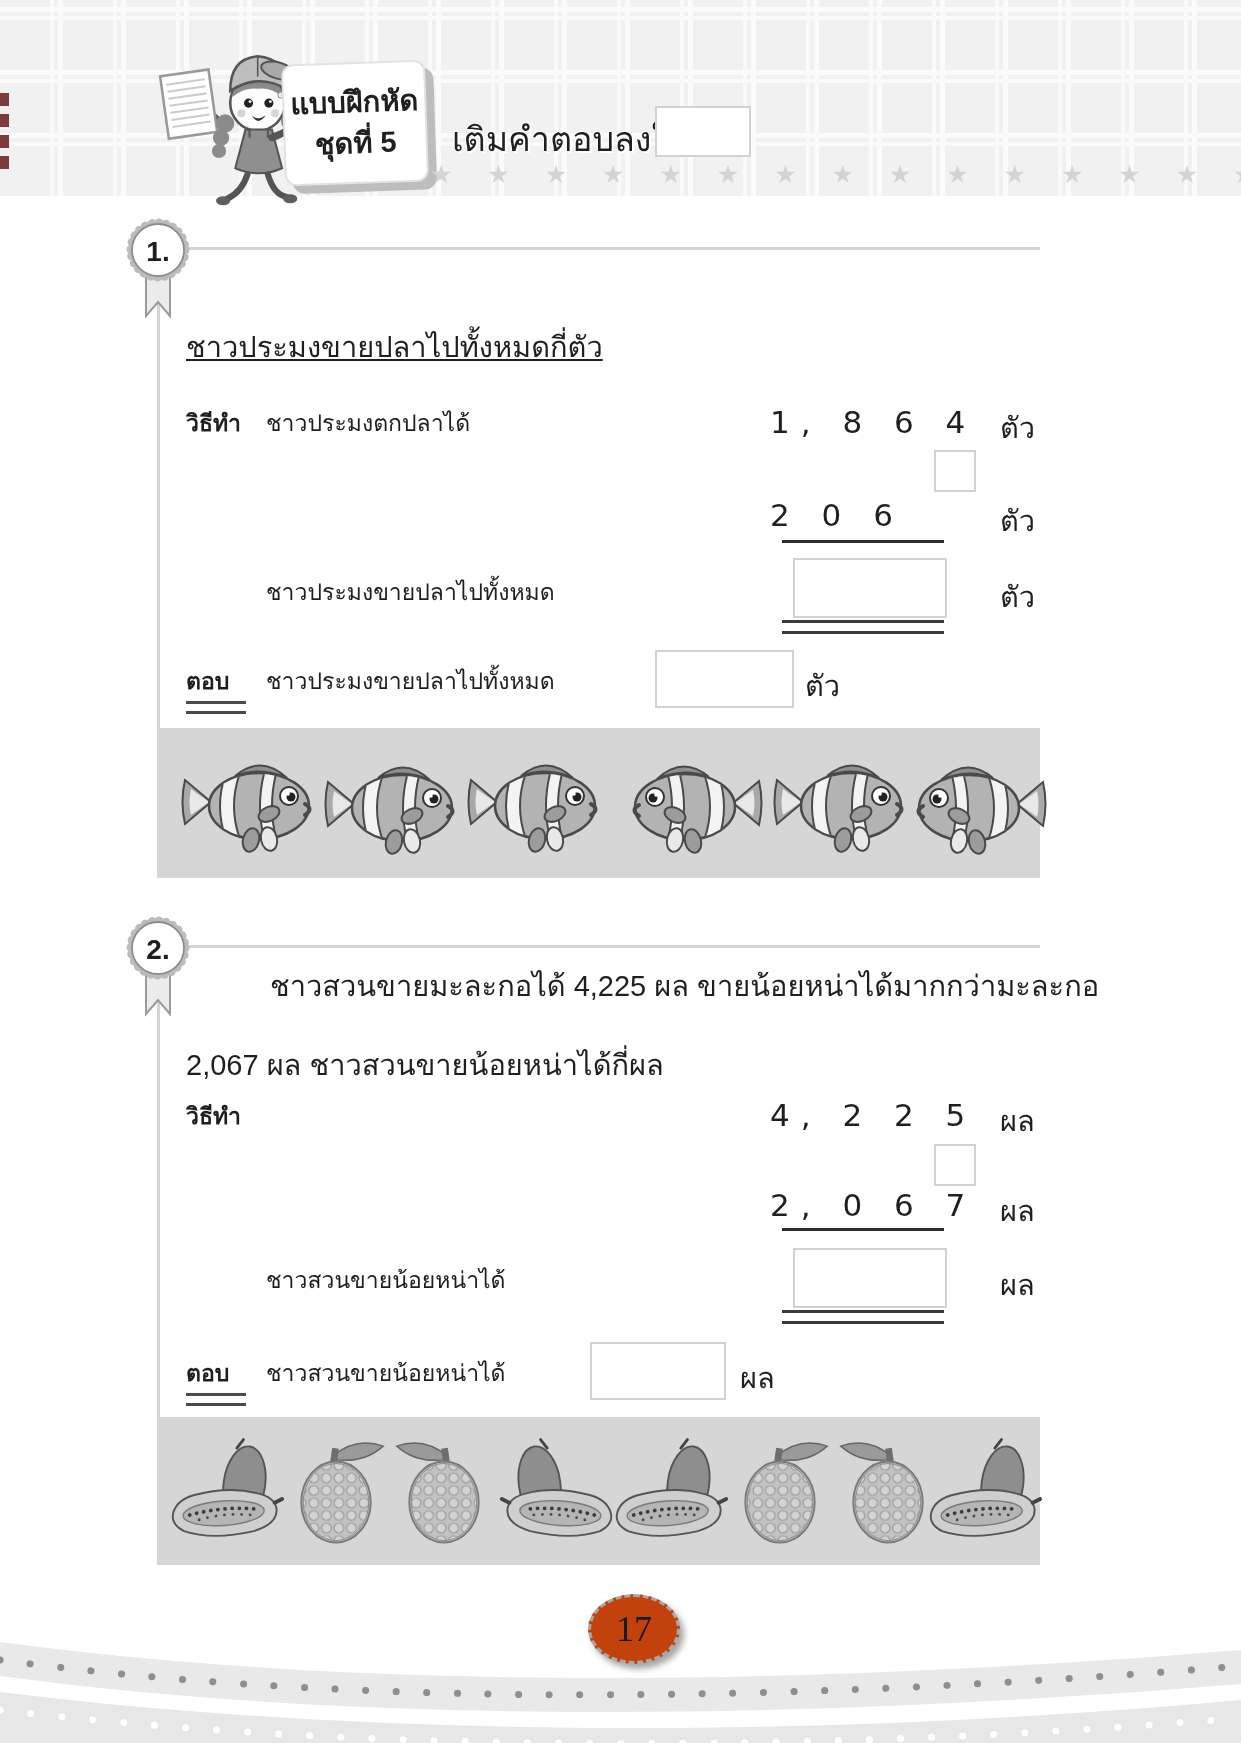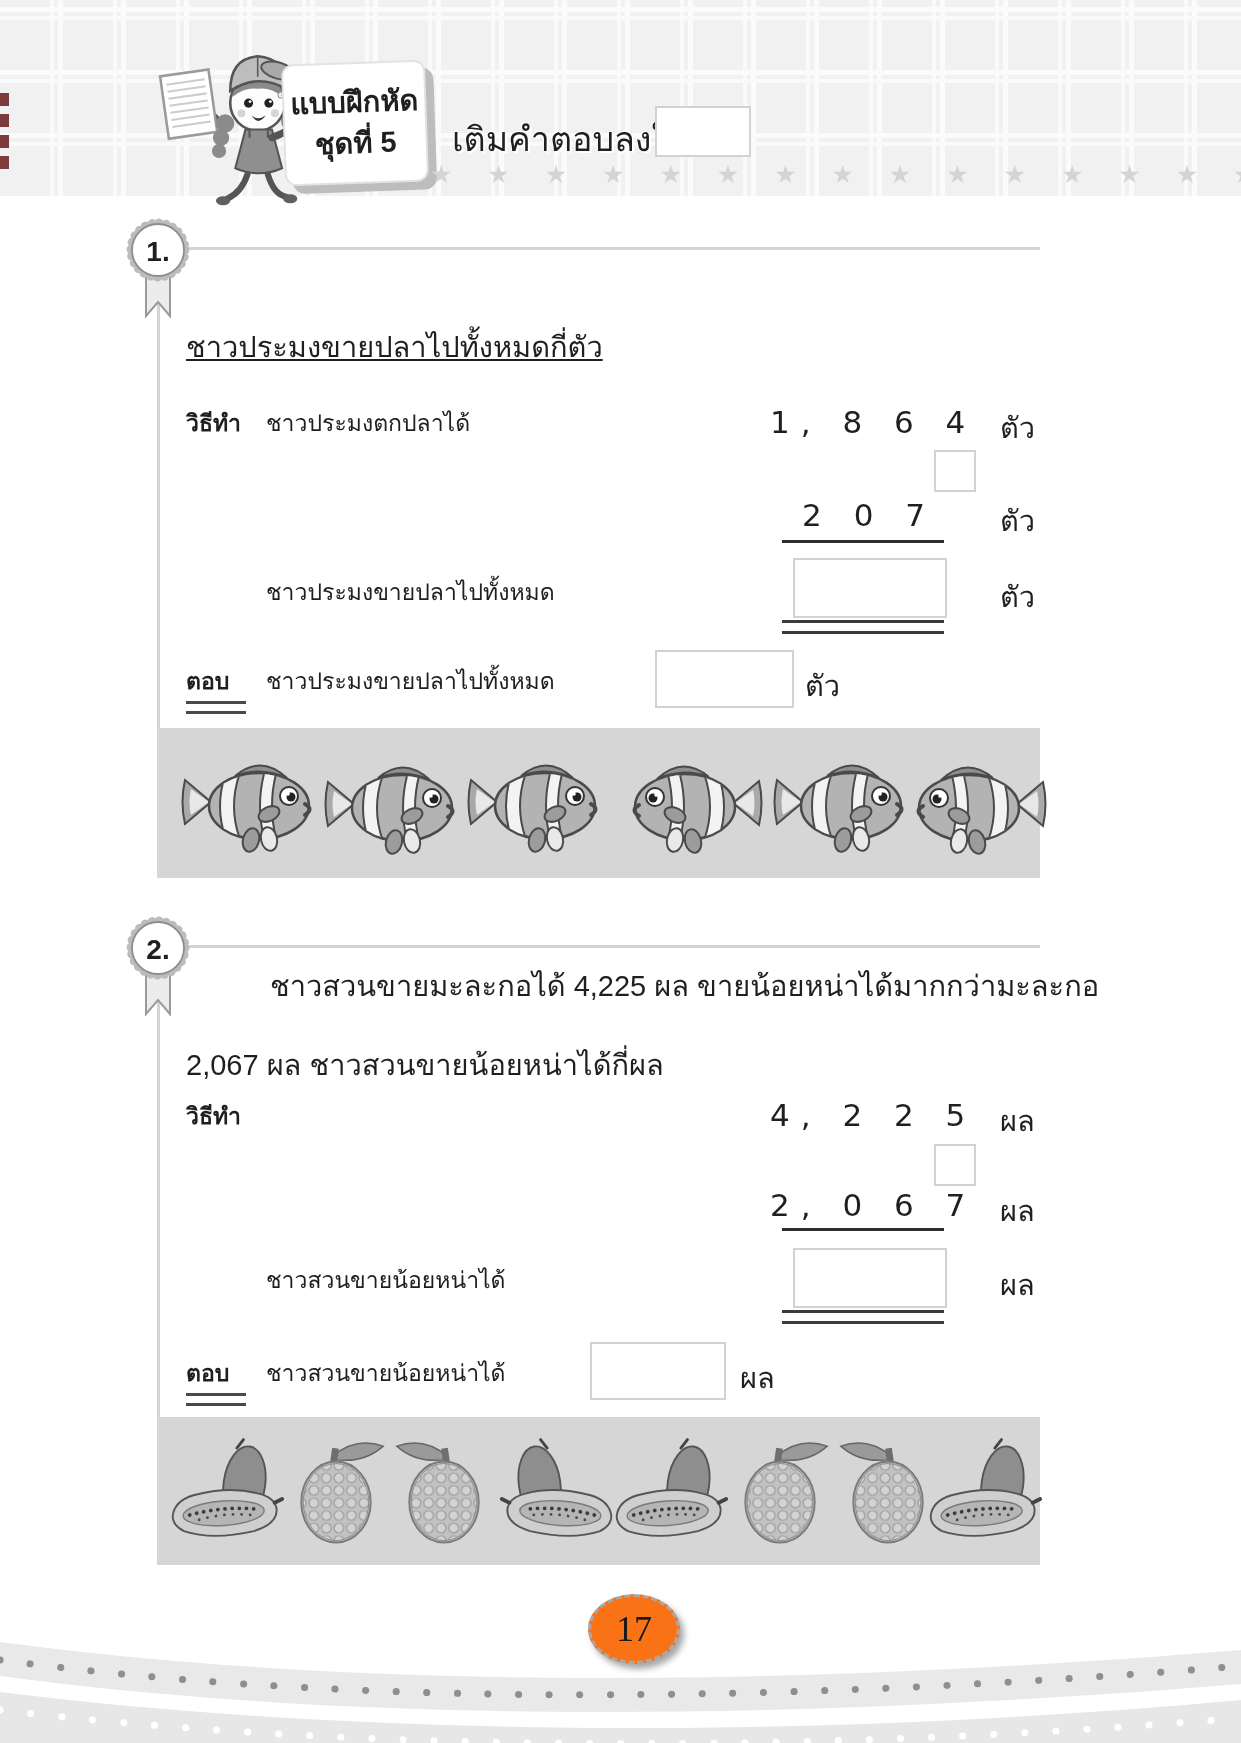--- a/index.html
+++ b/index.html
@@ -22,32 +22,32 @@
   .stars{left:430px;top:160px;width:580px;font-size:25px;color:#d4d4d4;letter-spacing:14px;white-space:nowrap;}
 
   
   .topline{height:3px;background:#d4d4d4;}
   .leftline{width:3px;background:#d4d4d4;}
   .strip{left:157px;width:883px;background:#d6d6d6;}
 
   .statement{font-size:29px;white-space:nowrap;}
   .lbl{font-size:23px;white-space:nowrap;}
   .bold{font-weight:bold;}
-  .num{font-size:31px;letter-spacing:11px;white-space:nowrap;text-align:right;width:166px;
+  .num{font-size:31px;letter-spacing:11px;white-space:nowrap;width:166px;
        font-family:"DejaVu Sans",sans-serif;}
   .unit{font-size:29px;}
   .fillbox{background:#ffffff;border:2px solid #d2d2d2;}
   .rule{background:#2e2e2e;height:3px;}
   .dblrule{height:8px;border-top:3px solid #3a3a3a;border-bottom:3px solid #3a3a3a;}
   .ansrule{height:7px;border-top:3px solid #4a4a4a;border-bottom:3px solid #4a4a4a;width:60px;}
 
   .badge{width:80px;height:112px;}
 
   
-  .pageno{left:588px;top:1594px;width:86px;height:64px;background:#f97316;border:3px dashed #a8a8a8;
+  .pageno{left:588px;top:1594px;width:86px;height:64px;background:#c2410c;border:3px dashed #a8a8a8;
     border-radius:50%;box-shadow:4px 5px 6px rgba(0,0,0,.35);display:flex;align-items:center;justify-content:center;
     font-family:"Liberation Serif",serif;font-size:36px;color:#1a1a1a;}
   .waves{left:0;top:1630px;width:1241px;height:113px;}
   .hidden-defs{position:absolute;width:0;height:0;overflow:hidden;}
 </style>
 </head>
 <body>
 
 <svg class="hidden-defs" aria-hidden="true">
   <defs>
@@ -173,21 +173,21 @@
 
   <div class="abs statement" style="left:186px;top:324px;text-decoration:underline;">ชาวประมงขายปลาไปทั้งหมดกี่ตัว</div>
 
   <div class="abs lbl bold" style="left:186px;top:405px;">วิธีทำ</div>
   <div class="abs lbl" style="left:266px;top:405px;">ชาวประมงตกปลาได้</div>
   <div class="abs num" style="left:770px;top:404px;">1, 8 6 4</div>
   <div class="abs unit" style="left:1000px;top:405px;">ตัว</div>
 
   <div class="abs fillbox" style="left:934px;top:450px;width:38px;height:38px;"></div>
 
-  <div class="abs num" style="left:770px;top:497px;">2 0 7</div>
+  <div class="abs num" style="left:770px;top:497px;">2 0 6</div>
   <div class="abs unit" style="left:1000px;top:498px;">ตัว</div>
   <div class="abs rule" style="left:782px;top:540px;width:162px;"></div>
 
   <div class="abs lbl" style="left:266px;top:574px;">ชาวประมงขายปลาไปทั้งหมด</div>
   <div class="abs fillbox" style="left:793px;top:558px;width:150px;height:56px;"></div>
   <div class="abs unit" style="left:1000px;top:574px;">ตัว</div>
   <div class="abs dblrule" style="left:782px;top:620px;width:162px;"></div>
 
   <div class="abs lbl bold" style="left:186px;top:663px;">ตอบ</div>
   <div class="abs ansrule" style="left:186px;top:701px;"></div>

